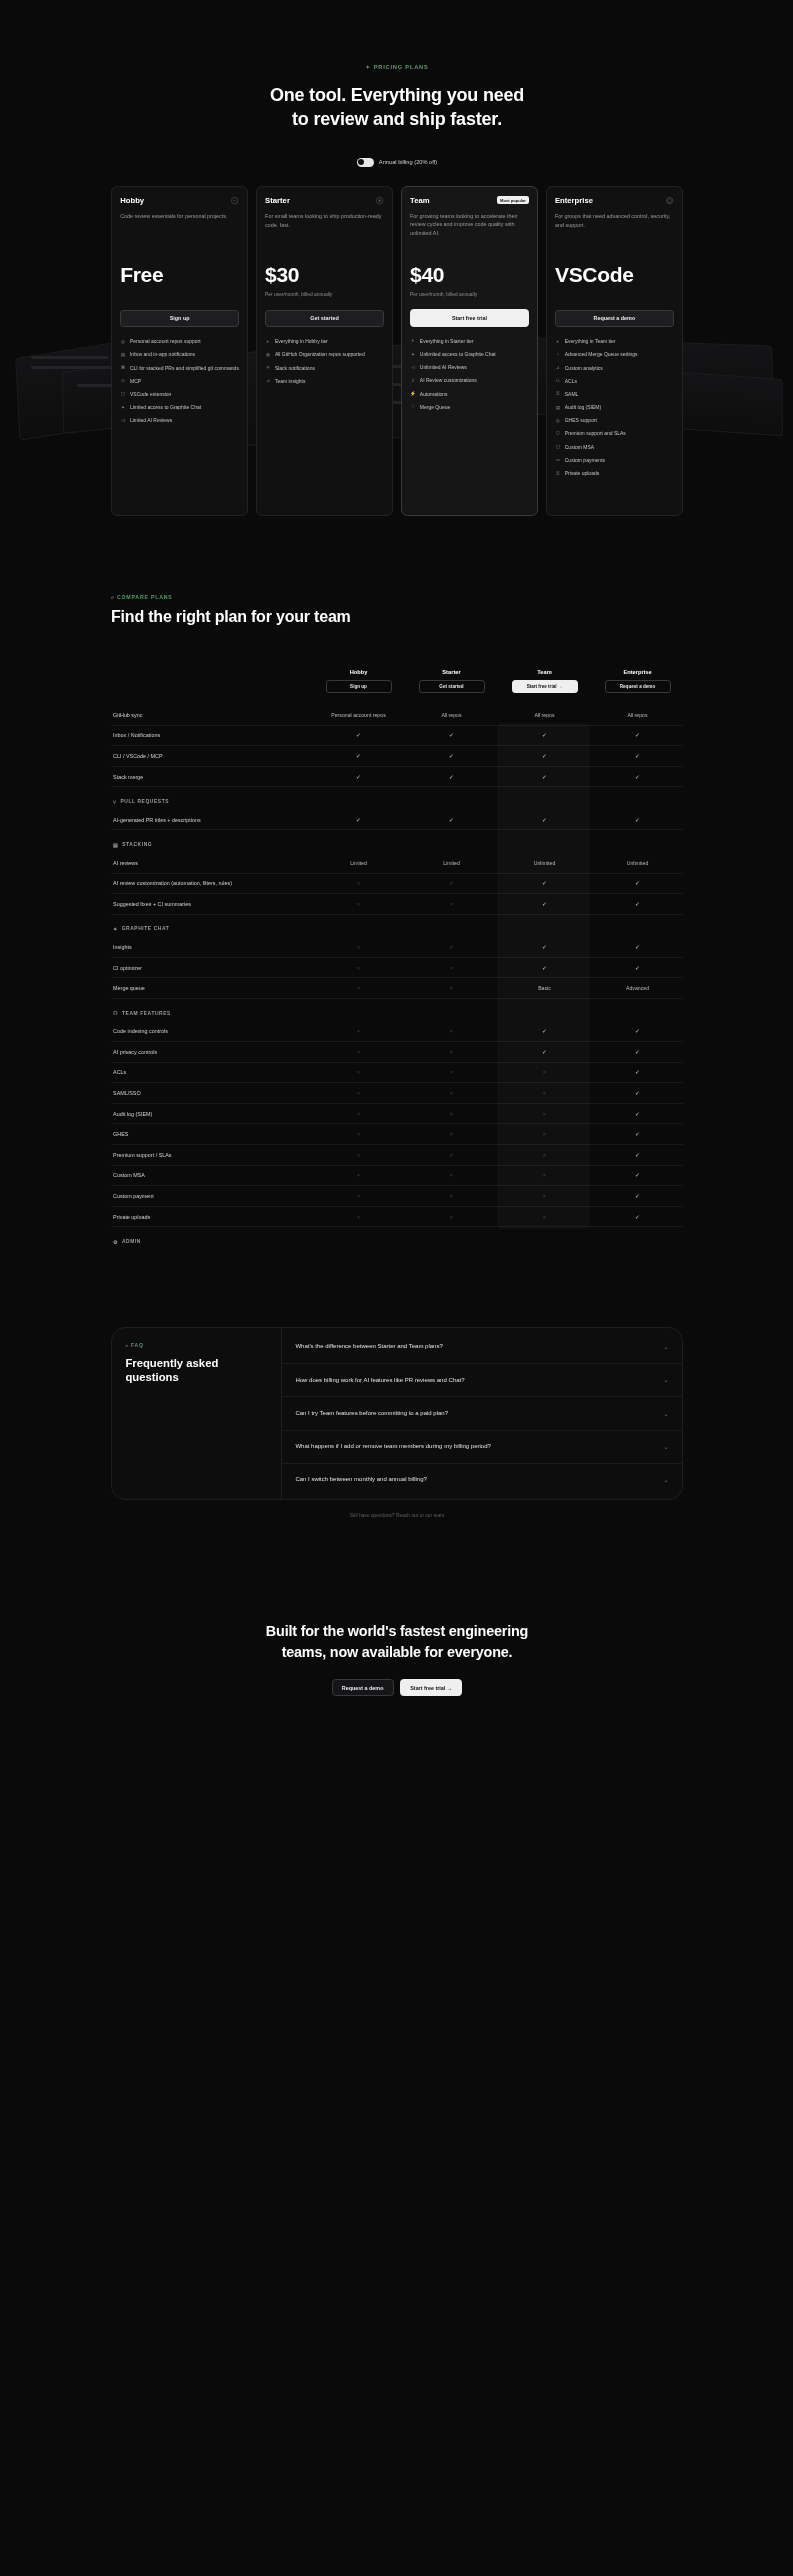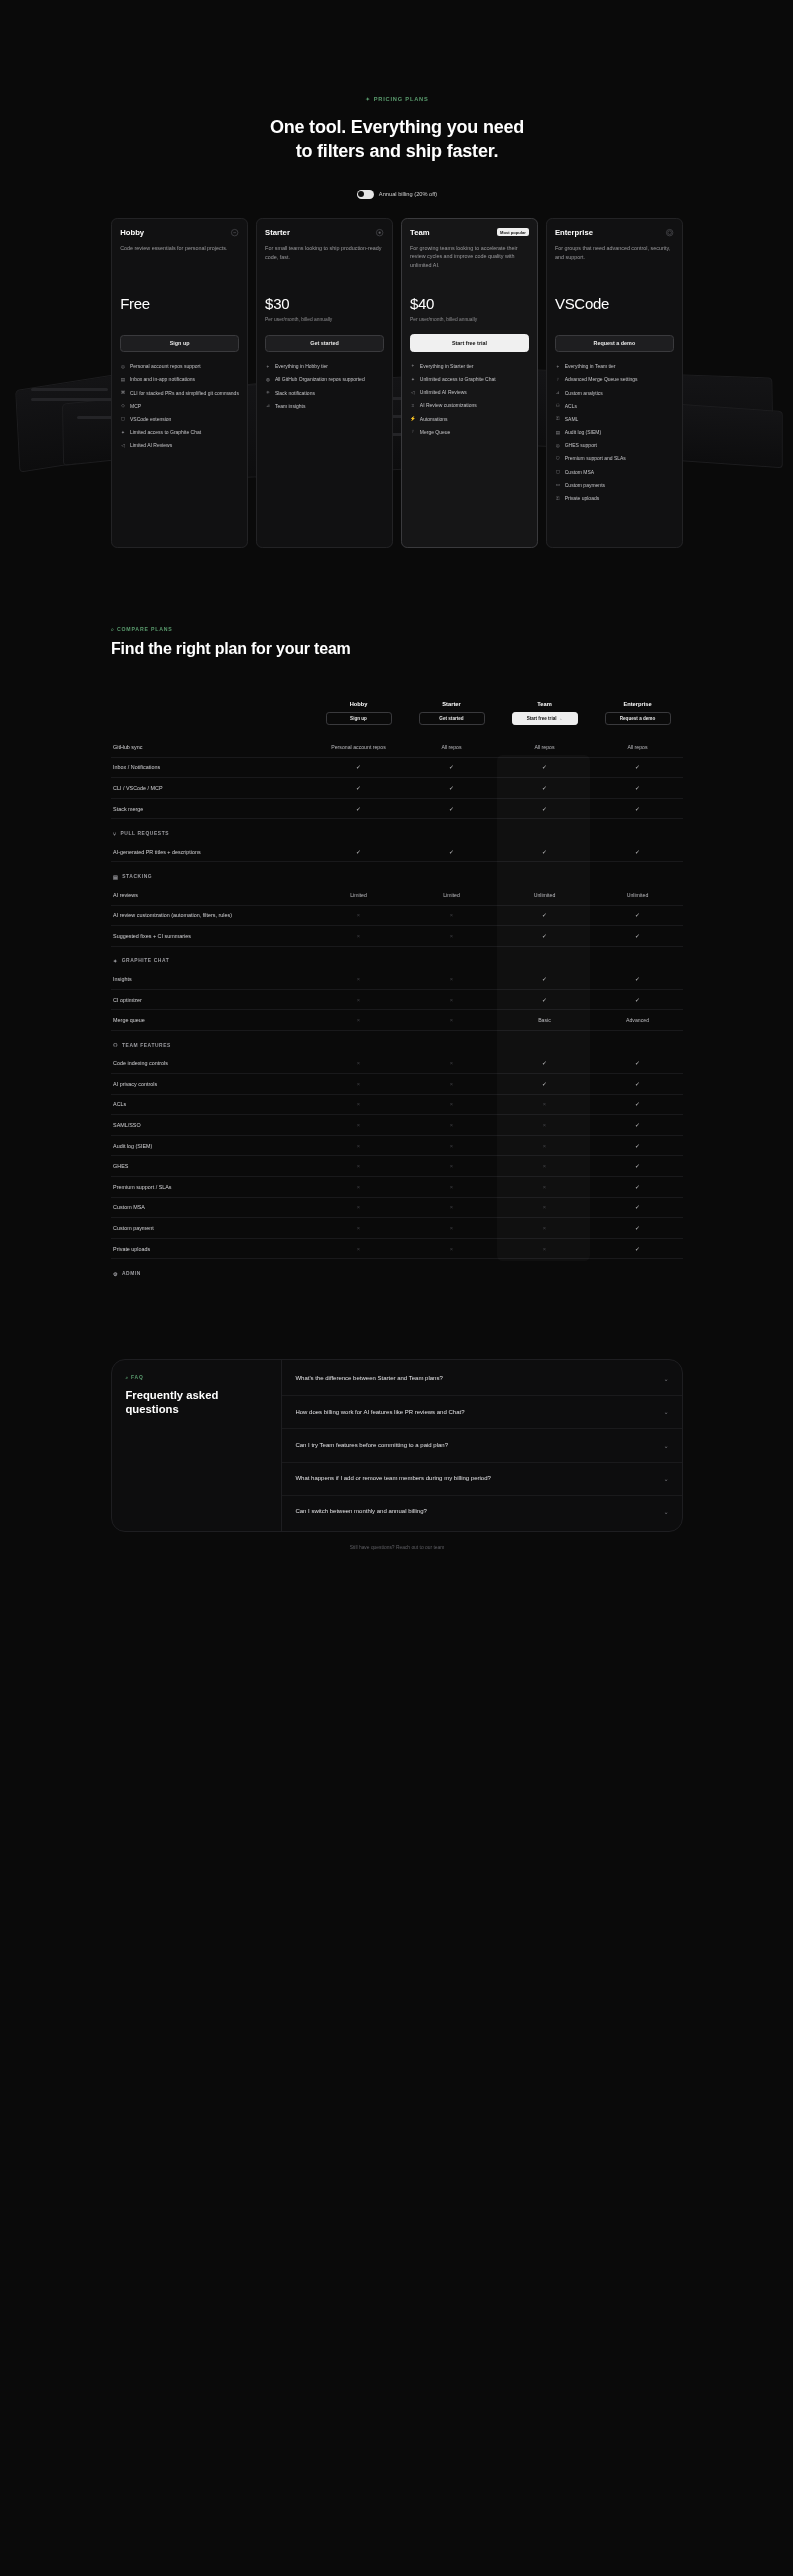--- a/index.html
+++ b/index.html
@@ -7,21 +7,21 @@
     background: #0a0a0a;
     color: #e8e8e8;
     font-family: "Liberation Sans", sans-serif;
     width: 794px;
   }
   body { overflow-x: hidden; }
 
   .page { width: 794px; position: relative; background: #0a0a0a; }
 
   
-  .hero { padding-top: 94px; text-align: center; position: relative; }
+  .hero { padding-top: 62px; text-align: center; position: relative; }
   .eyebrow {
     font-size: 5.7px; letter-spacing: 0.8px; text-transform: uppercase;
     color: #5a9c6e; display: inline-flex; align-items: center; gap: 3.1px;
     font-weight: 600;
   }
   .eyebrow .dot-ic { font-size: 5.2px; color: #5a9c6e; }
   .hero h1 {
     margin-top: 13.4px;
     font-size: 18px; line-height: 1.32; font-weight: 700; color: #fff;
     letter-spacing: -0.2px;
@@ -56,21 +56,21 @@
   .badge-pop {
     font-size: 4.1px; background: #efefef; color: #111; border-radius: 2.1px;
     padding: 1.5px 3.1px; font-weight: 600; white-space: nowrap;
   }
   .card-icon { width: 9.3px; height: 9.3px; opacity: .8; }
   .card-desc {
     margin-top: 6.2px; font-size: 5.4px; line-height: 1.6; color: #9a9a9d;
     min-height: 28px;
   }
   .price-row { margin-top: 23px; }
-  .price { font-size: 15px; font-weight: 400; color: #fff; letter-spacing: -0.3px; }
+  .price { font-size: 21px; font-weight: 700; color: #fff; letter-spacing: -0.3px; }
   .price-sub { margin-top: 5.2px; font-size: 4.9px; color: #8d8d90; min-height: 7.2px; }
   .cta {
     display: block; width: 100%; margin-top: 10.3px; border-radius: 3.6px;
     padding: 4.6px 0; font-size: 5.4px; font-weight: 600; text-align: center;
     border: 0.5px solid #3a3a3d; background: #1e1e20; color: #e9e9e9; cursor: pointer;
   }
   .cta.light { background: #f0f0f0; color: #111; border-color: #f0f0f0; }
   .feat-list { margin-top: 11.3px; display: flex; flex-direction: column; gap: 5.7px; }
   .feat {
     display: flex; gap: 4.1px; align-items: flex-start;
@@ -199,21 +199,21 @@
 
 <div class="page">
 
   <section class="hero">
     <div class="eyebrow">
       <span class="dot-ic">✦</span>
       <span>PRICING PLANS</span>
     </div>
     <h1>
       <span>One tool. Everything you need</span><br>
-      <span>to filters and ship faster.</span>
+      <span>to review and ship faster.</span>
     </h1>
     <div class="billing-toggle">
       <span class="switch">
           <span class="knob"></span>
         </span>
       <span class="billing-label">Annual billing (20% off)</span>
     </div>
   </section>
 
   <section class="cards-wrap">
@@ -655,15 +655,25 @@
           </div>
           <div class="faq-item">
             <span>Can I switch between monthly and annual billing?</span>
             <span class="faq-chev">⌄</span>
           </div>
         </div>
     </div>
     <div class="faq-note">Still have questions?  Reach out to our team</div>
   </section>
 
+  <section class="footcta">
+    <h2>
+      <span>Built for the world's fastest engineering</span><br>
+      <span>teams, now available for everyone.</span>
+    </h2>
+    <div class="footbtns">
+      <button class="fbtn">Request a demo</button>
+      <button class="fbtn light">Start free trial  →</button>
+    </div>
+  </section>
 
 </div>
 
 
 </body></html>

